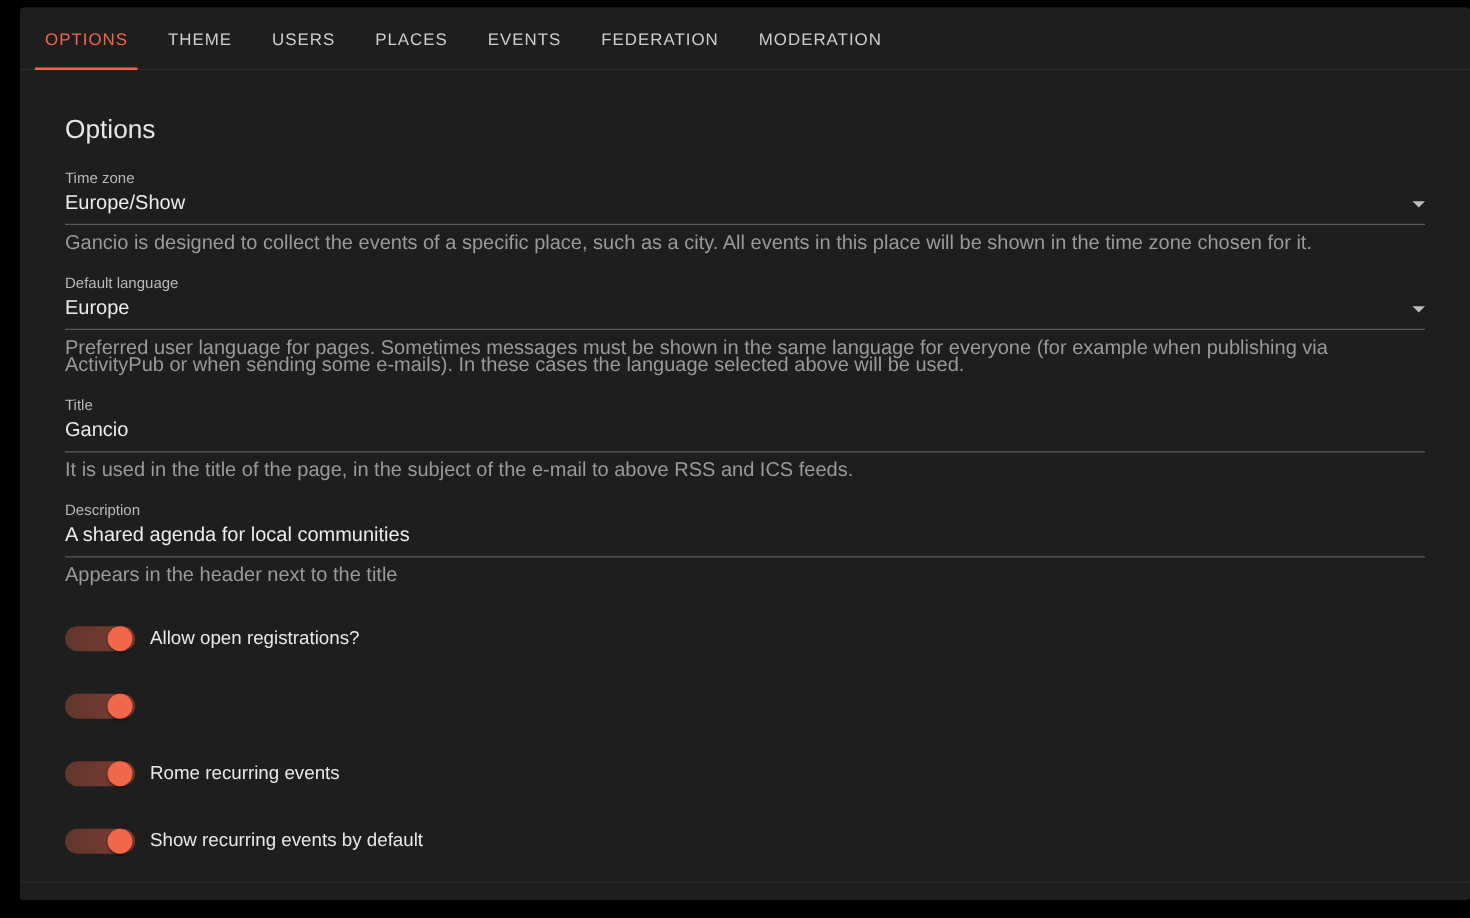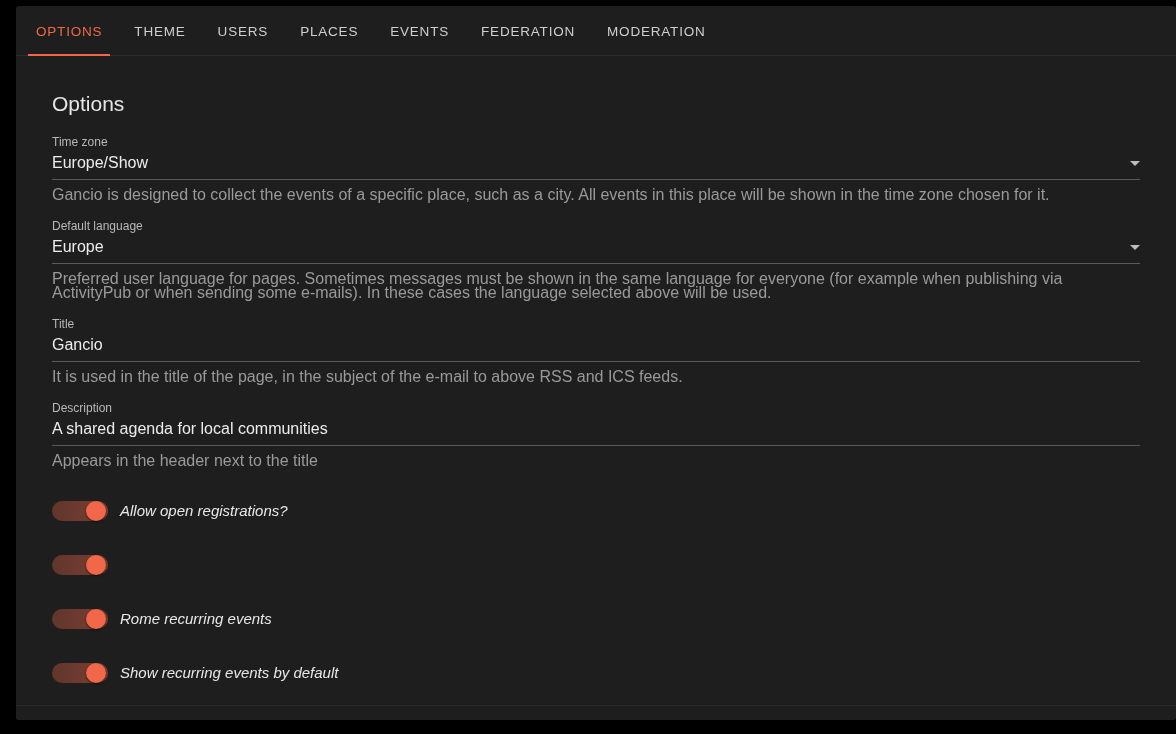--- a/index.html
+++ b/index.html
@@ -164,21 +164,20 @@
     width: 20px;
     height: 20px;
     border-radius: 50%;
     background: #f0674a;
     box-shadow: 0 1px 2px rgba(0,0,0,0.6);
   }
   .switch-label {
     font-size: 15px;
     color: #e8e8e8;
     line-height: 20px;
-    font-style: italic;
   }
   .bottom-strip {
     position: absolute;
     left: 0;
     right: 0;
     bottom: 0;
     height: 14px;
     background: #1e1e1e;
     border-top: 1px solid #2a2a2a;
   }

